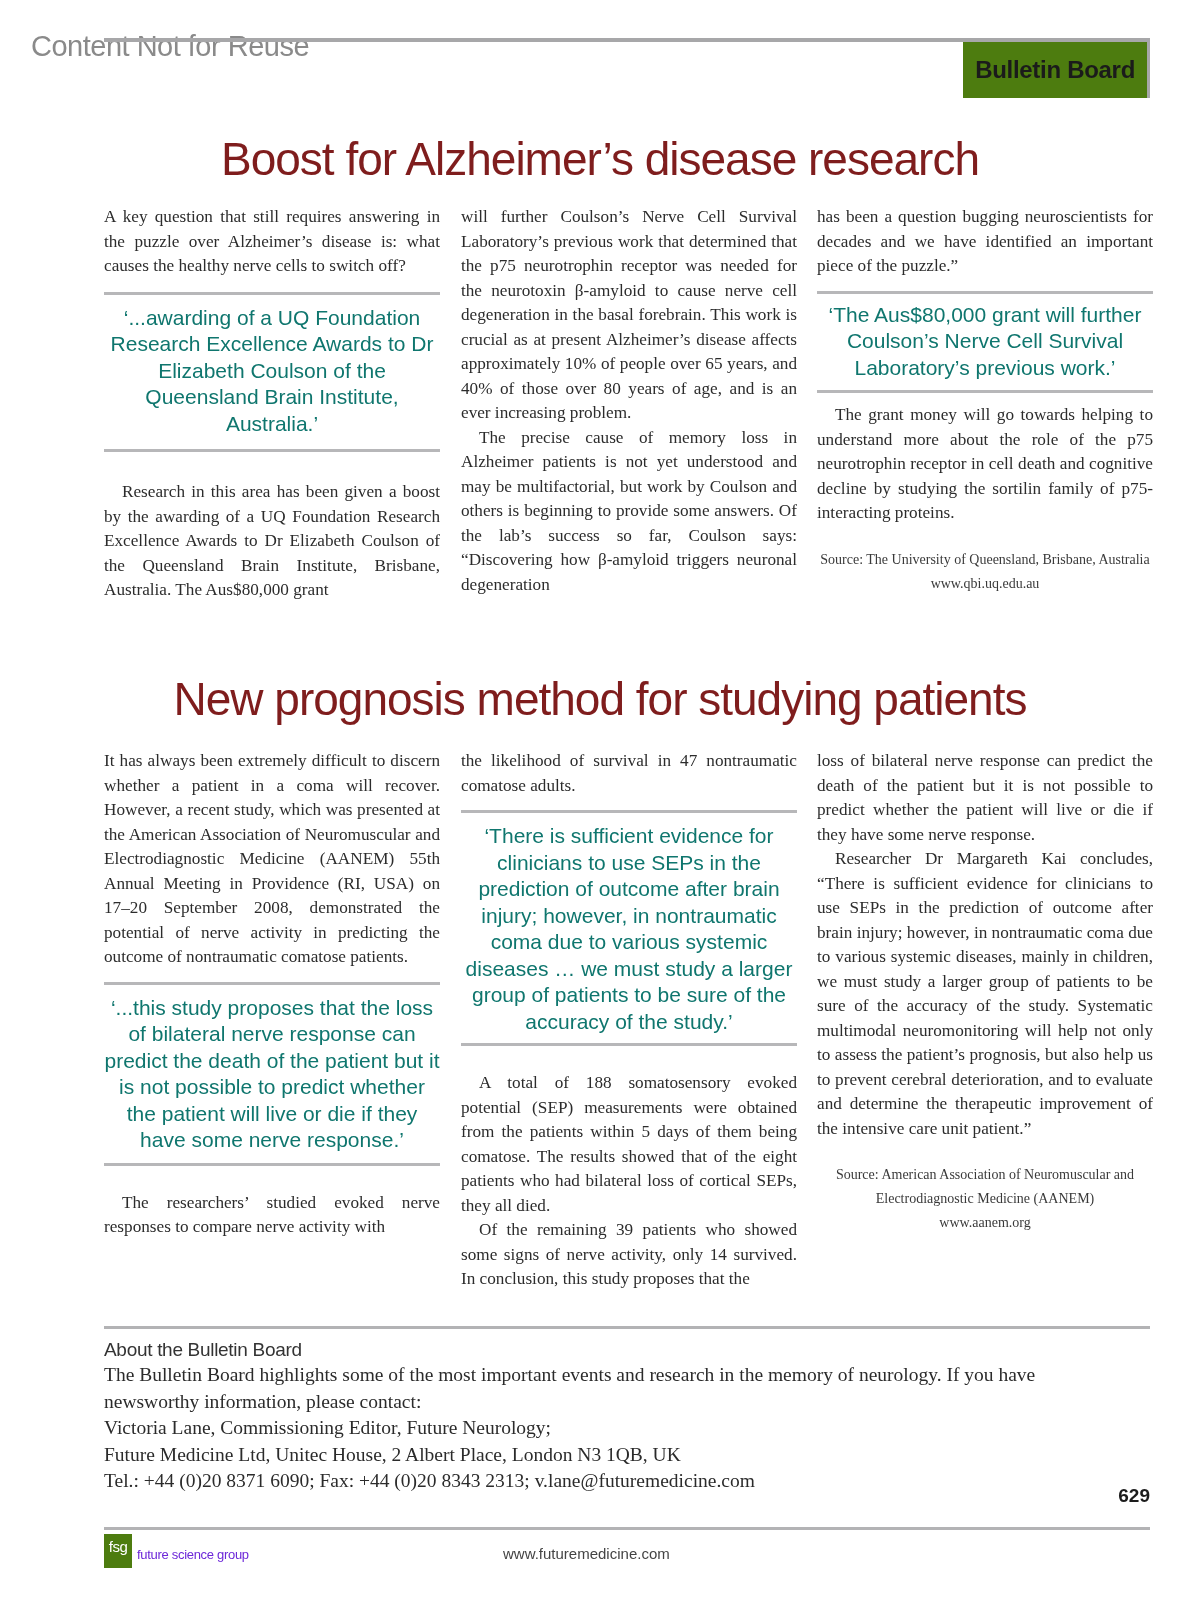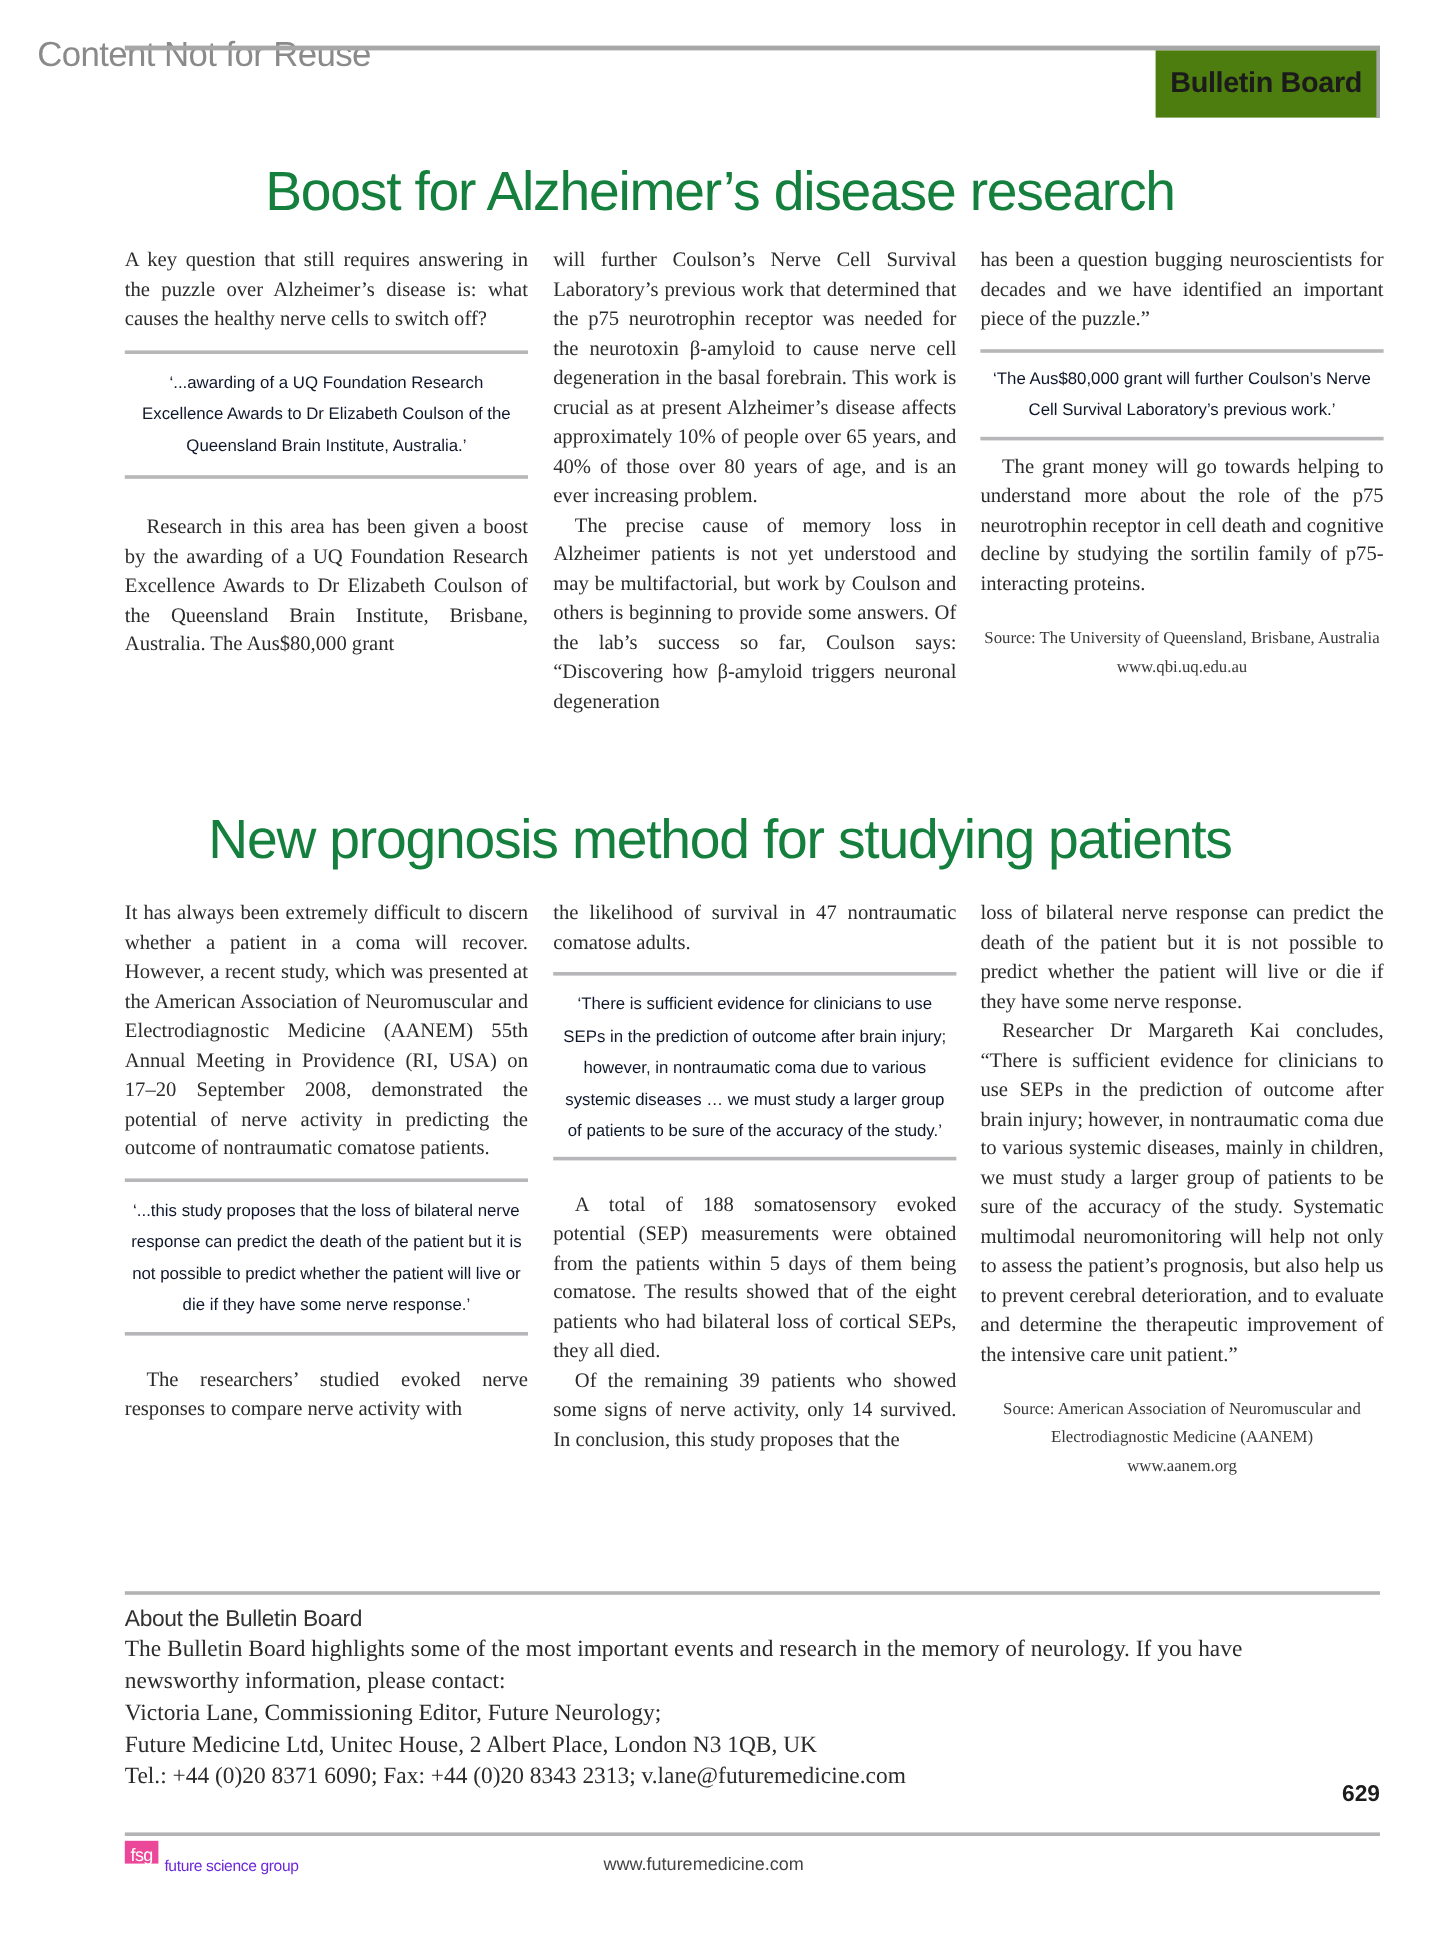--- a/index.html
+++ b/index.html
@@ -7,45 +7,45 @@
   .serif { font-family: "Liberation Serif", "DejaVu Serif", serif; }
   .sans { font-family: "Liberation Sans", "DejaVu Sans", sans-serif; }
 
   
   .watermark { position: absolute; left: 31px; top: 30px; font-size: 29px; color: #8a8a8a; letter-spacing: -0.5px; }
   .top-rule { position: absolute; left: 104px; top: 38px; width: 1046px; height: 4px; background: #a7a7a9; }
   .section-tab { position: absolute; left: 963px; top: 42px; width: 187px; height: 56px; background: #4d7c0f; border-right: 3px solid #a7a7a9; box-sizing: border-box; }
   .section-tab span { position: absolute; right: 12px; top: 14px; font-size: 24px; font-weight: bold; color: #1b1b1b; letter-spacing: -0.3px; }
 
   
-  .headline { position: absolute; left: 0; width: 1200px; text-align: center; color: #15803d; font-weight: normal; letter-spacing: -1px; }
+  .headline { position: absolute; left: 0; width: 1200px; text-align: center; color: #7f1d1d; font-weight: normal; letter-spacing: -1px; }
   .headline-1 { top: 132px; font-size: 46px; }
   .headline-2 { top: 672px; font-size: 46px; }
 
   
   .col { position: absolute; width: 336px; font-size: 17.2px; line-height: 24.5px; text-align: justify; color: #2c2c2c; }
   .col p { margin: 0; }
   .col p.indent { text-indent: 18px; }
   .c1 { left: 104px; }
   .c2 { left: 461px; }
   .c3 { left: 817px; }
 
-  .pull { border-top: 3px solid #b7b7b9; border-bottom: 3px solid #b7b7b9; text-align: center; font-family: "Liberation Sans", "DejaVu Sans", sans-serif; font-size: 14px; line-height: 26.5px; color: #0f172a; }
+  .pull { border-top: 3px solid #b7b7b9; border-bottom: 3px solid #b7b7b9; text-align: center; font-family: "Liberation Sans", "DejaVu Sans", sans-serif; font-size: 21px; line-height: 26.5px; color: #0f766e; }
 
   .source { font-size: 14px; line-height: 24px; color: #3a3a3a; text-align: center; }
 
   
   .about-rule { position: absolute; left: 104px; top: 1326px; width: 1046px; height: 3px; background: #b3b3b5; }
   .about-title { position: absolute; left: 104px; top: 1339px; font-size: 19px; color: #333; letter-spacing: -0.3px; }
   .about-body { position: absolute; left: 104px; top: 1362px; width: 1046px; font-size: 19.5px; line-height: 26.5px; color: #2b2b2b; }
   .about-body div { white-space: nowrap; }
 
   
   .footer-rule { position: absolute; left: 104px; top: 1527px; width: 1046px; height: 3px; background: #b3b3b5; }
-  .logo-box { position: absolute; left: 104px; top: 1534px; width: 28px; height: 19px; background: #ec4899; color: #ffffff; font-size: 15px; line-height: 25px; text-align: center; letter-spacing: -0.5px; }
+  .logo-box { position: absolute; left: 104px; top: 1534px; width: 28px; height: 34px; background: #4d7c0f; color: #ffffff; font-size: 15px; line-height: 25px; text-align: center; letter-spacing: -0.5px; }
   .logo-text { position: absolute; left: 137px; top: 1547px; font-size: 13px; color: #6d28d9; letter-spacing: -0.3px; }
   .footer-url { position: absolute; left: 503px; top: 1545px; font-size: 15px; color: #444; }
   .page-number { position: absolute; right: 50px; top: 1485px; font-size: 19px; font-weight: bold; color: #1c1c1c; }
 </style>
 </head>
 <body>
 
 <div class="watermark sans">Content Not for Reuse</div>
 <div class="top-rule"></div>
 <div class="section-tab">

